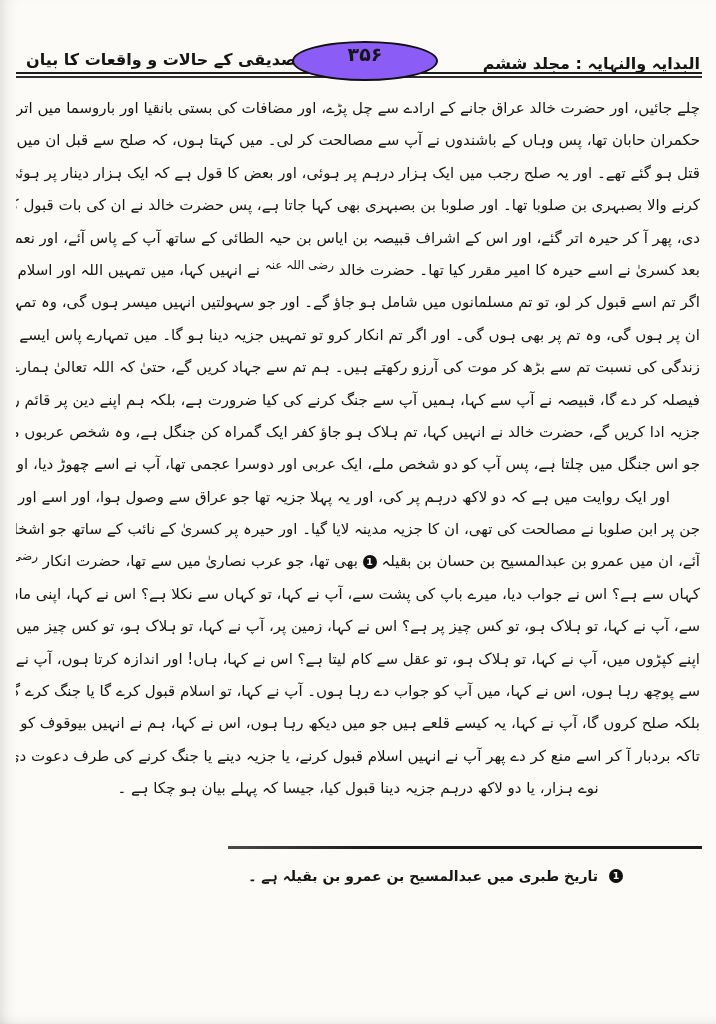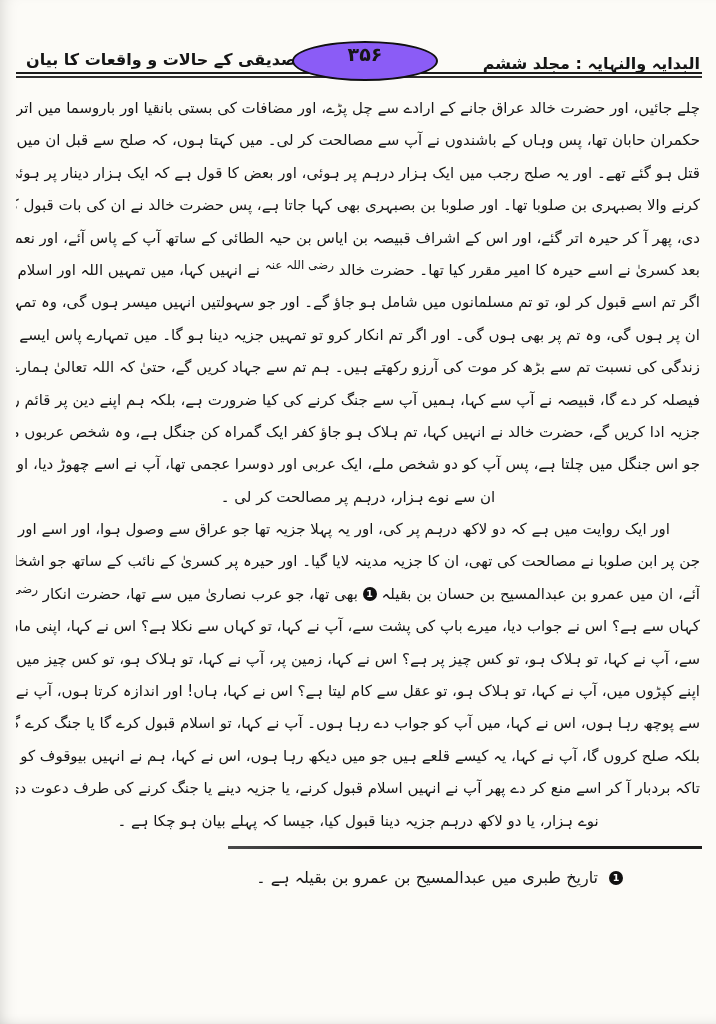--- a/index.html
+++ b/index.html
@@ -64,21 +64,21 @@
   
   .fn-rule {
     position:absolute; top:846px; left:228px; width:474px; height:2.5px;
     background:linear-gradient(to left, #1c1c1c 70%, #4a4a4a);
   }
   .footnote {
     position:absolute; top:868px; right:93px;
     display:flex; align-items:center; gap:11px;
     direction:rtl;
   }
-  .fn-text { font-size:16px; font-weight:400; white-space:nowrap; }
+  .fn-text { font-size:14px; font-weight:700; white-space:nowrap; }
 </style>
 </head>
 <body>
 
 <div class="page">
 
   <div class="hdr-right">البدایہ والنہایہ : مجلد ششم</div>
   <div class="hdr-left">خلافت صدیقی کے حالات و واقعات کا بیان</div>
   <div class="hdr-rule"></div>
   <div class="pg-oval">
@@ -91,21 +91,20 @@
     <div class="line"><span>قتل ہو گئے تھے۔ اور یہ صلح رجب میں ایک ہزار درہم پر ہوئی، اور بعض کا قول ہے کہ ایک ہزار دینار پر ہوئی اور آپ سے مصالحت</span></div>
     <div class="line"><span>کرنے والا بصبہری بن صلوبا تھا۔ اور صلوبا بن بصبہری بھی کہا جاتا ہے، پس حضرت خالد نے ان کی بات قبول کر لی، اور انہیں تحریر لکھ</span></div>
     <div class="line"><span>دی، پھر آ کر حیرہ اتر گئے، اور اس کے اشراف قبیصہ بن ایاس بن حیہ الطائی کے ساتھ آپ کے پاس آئے، اور نعمان بن المنذر کے</span></div>
     <div class="line"><span>بعد کسریٰ نے اسے حیرہ کا امیر مقرر کیا تھا۔ حضرت خالد</span> <span class="rz">رضی اللہ عنہ</span> <span>نے انہیں کہا، میں تمہیں اللہ اور اسلام کی طرف دعوت دیتا ہوں۔ پس</span></div>
     <div class="line"><span>اگر تم اسے قبول کر لو، تو تم مسلمانوں میں شامل ہو جاؤ گے۔ اور جو سہولتیں انہیں میسر ہوں گی، وہ تمہیں بھی ملیں گی، اور جو ذمہ داریاں</span></div>
     <div class="line"><span>ان پر ہوں گی، وہ تم پر بھی ہوں گی۔ اور اگر تم انکار کرو تو تمہیں جزیہ دینا ہو گا۔ میں تمہارے پاس ایسے لوگوں کے ساتھ آیا ہوں، جو</span></div>
     <div class="line"><span>زندگی کی نسبت تم سے بڑھ کر موت کی آرزو رکھتے ہیں۔ ہم تم سے جہاد کریں گے، حتیٰ کہ اللہ تعالیٰ ہمارے اور تمہارے درمیان</span></div>
     <div class="line"><span>فیصلہ کر دے گا، قبیصہ نے آپ سے کہا، ہمیں آپ سے جنگ کرنے کی کیا ضرورت ہے، بلکہ ہم اپنے دین پر قائم رہیں گے، اور تمہیں</span></div>
     <div class="line"><span>جزیہ ادا کریں گے، حضرت خالد نے انہیں کہا، تم ہلاک ہو جاؤ کفر ایک گمراہ کن جنگل ہے، وہ شخص عربوں میں سب سے بڑا احمق ہے</span></div>
     <div class="line"><span>جو اس جنگل میں چلتا ہے، پس آپ کو دو شخص ملے، ایک عربی اور دوسرا عجمی تھا، آپ نے اسے چھوڑ دیا، اور عجمی سے دلیل پکڑی، پھر</span></div>
-    <div class="line end-line"><span>ان سے نوے ہزار، درہم پر مصالحت کر لی ۔</span></div>
     <div class="line indent"><span>اور ایک روایت میں ہے کہ دو لاکھ درہم پر کی، اور یہ پہلا جزیہ تھا جو عراق سے وصول ہوا، اور اسے اور اس سے پہلی بستیوں،</span></div>
     <div class="line"><span>جن پر ابن صلوبا نے مصالحت کی تھی، ان کا جزیہ مدینہ لایا گیا۔ اور حیرہ پر کسریٰ کے نائب کے ساتھ جو اشخاص حضرت خالد کے پاس</span></div>
     <div class="line"><span>آئے، ان میں عمرو بن عبدالمسیح بن حسان بن بقیلہ</span> <span class="fn-marker-inline">1</span> <span>بھی تھا، جو عرب نصاریٰ میں سے تھا، حضرت انکار</span> <span class="rz">رضی اللہ عنہ</span> </div>
     <div class="line"><span>کہاں سے ہے؟ اس نے جواب دیا، میرے باپ کی پشت سے، آپ نے کہا، تو کہاں سے نکلا ہے؟ اس نے کہا، اپنی ماں کے پیٹ</span></div>
     <div class="line"><span>سے، آپ نے کہا، تو ہلاک ہو، تو کس چیز پر ہے؟ اس نے کہا، زمین پر، آپ نے کہا، تو ہلاک ہو، تو کس چیز میں ہے؟ اس نے کہا،</span></div>
     <div class="line"><span>اپنے کپڑوں میں، آپ نے کہا، تو ہلاک ہو، تو عقل سے کام لیتا ہے؟ اس نے کہا، ہاں! اور اندازہ کرتا ہوں، آپ نے کہا، میں تجھ</span></div>
     <div class="line"><span>سے پوچھ رہا ہوں، اس نے کہا، میں آپ کو جواب دے رہا ہوں۔ آپ نے کہا، تو اسلام قبول کرے گا یا جنگ کرے گا، اس نے کہا،</span></div>
     <div class="line"><span>بلکہ صلح کروں گا، آپ نے کہا، یہ کیسے قلعے ہیں جو میں دیکھ رہا ہوں، اس نے کہا، ہم نے انہیں بیوقوف کو قید کرنے کے لیے بنایا ہے</span></div>
     <div class="line"><span>تاکہ بردبار آ کر اسے منع کر دے پھر آپ نے انہیں اسلام قبول کرنے، یا جزیہ دینے یا جنگ کرنے کی طرف دعوت دی، تو انہوں نے</span></div>
     <div class="line end-line"><span>نوے ہزار، یا دو لاکھ درہم جزیہ دینا قبول کیا، جیسا کہ پہلے بیان ہو چکا ہے ۔</span></div>

